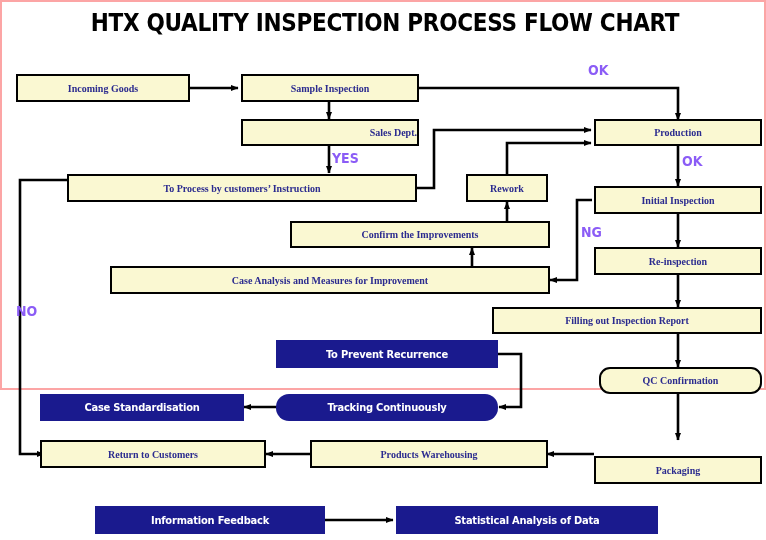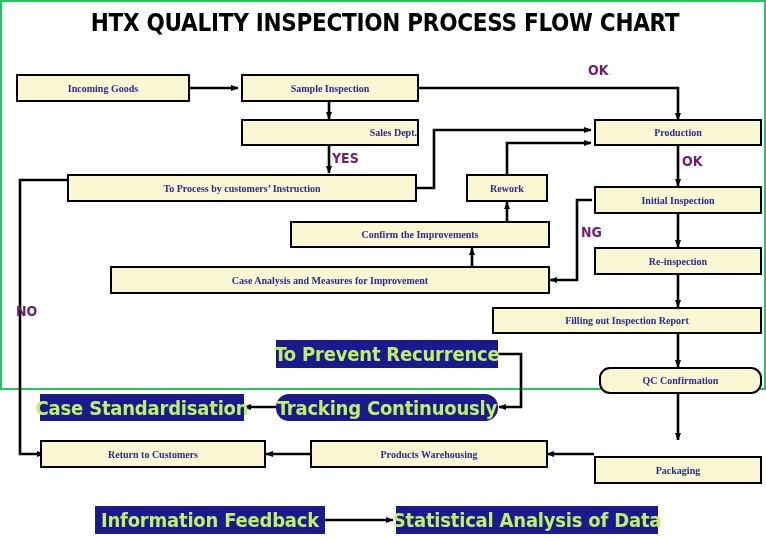--- a/index.html
+++ b/index.html
@@ -5,21 +5,21 @@
   html,body{margin:0;padding:0;}
   body{
     width:766px;height:540px;
     background:#ffffff;
     font-family:"Liberation Serif", serif;
     overflow:hidden;
     position:relative;
   }
   #chart{
     position:absolute;left:0;top:0;width:766px;height:390px;
-    border:2px solid #22c55e;
+    border:2px solid #fca5a5;
     box-sizing:border-box;
     background:#ffffff;
   }
   #title{
     position:absolute;left:0;top:6px;width:766px;
     text-align:center;
     font-family:"DejaVu Sans Condensed","Liberation Sans", sans-serif;
     font-weight:bold;
     font-size:25px;
     letter-spacing:-0.3px;
@@ -40,29 +40,29 @@
     background:#FAF8D2;
     border:2px solid #000000;
     color:#2B2B8F;
     font-family:"Liberation Serif", serif;
     font-weight:bold;
     font-size:10px;
   }
   .node.navy{
     background:#1A1A8E;
     border:none;
-    color:#bef264;
+    color:#ffffff;
     font-family:"DejaVu Sans Condensed","Liberation Sans", sans-serif;
     font-weight:bold;
-    font-size:20px;
+    font-size:11px;
     letter-spacing:-0.2px;
   }
   .lbl{
     position:absolute;
-    color:#701a75;
+    color:#8b5cf6;
     font-family:"DejaVu Sans Condensed","Liberation Sans", sans-serif;
     font-weight:bold;
     font-size:14px;
     z-index:6;
     white-space:nowrap;
   }
   #edges{position:absolute;left:0;top:0;width:766px;height:540px;z-index:2;}
 </style>
 </head>
 <body>

